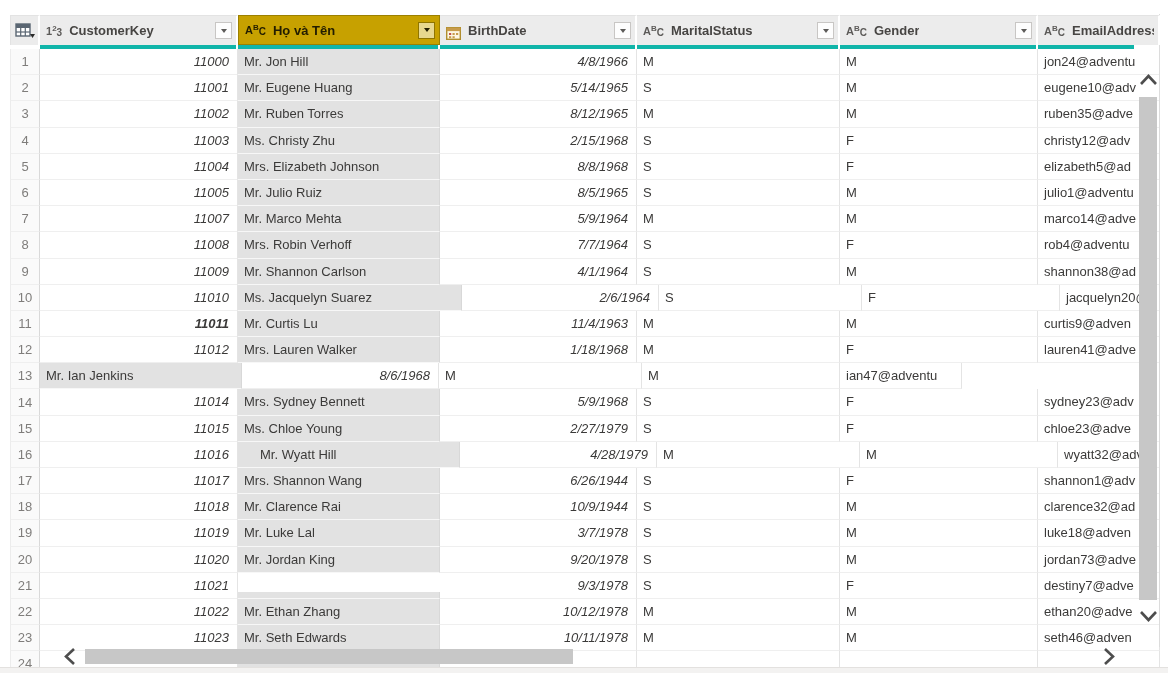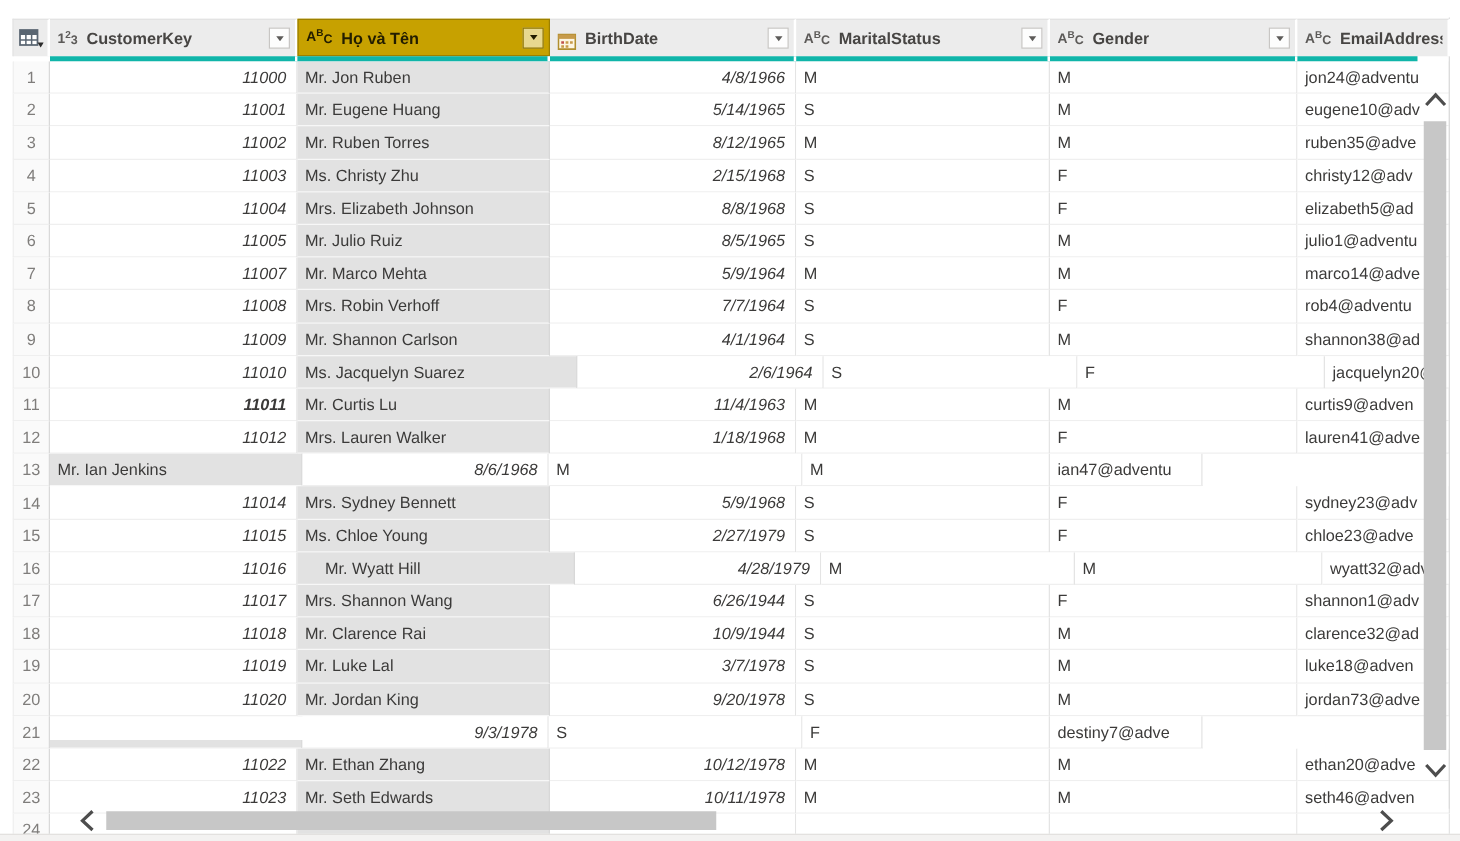--- a/index.html
+++ b/index.html
@@ -161,21 +161,21 @@
     <div class="tseg" style="width: 197px; background: rgb(16, 181, 169);"></div>
     <div class="tseg" style="width: 203px; background: rgb(16, 181, 169);"></div>
     <div class="tseg" style="width: 198px; background: rgb(16, 181, 169);"></div>
     <div class="tseg" style="width: 96px; background: rgb(16, 181, 169);"></div>
   </div>
 
 <div id="rows">
     <div class="row">
       <div class="gut">1</div>
       <div class="cell num" style="width: 198px;">11000</div>
-      <div class="cell selcol" style="width: 202px;">Mr. Jon Ruben</div>
+      <div class="cell selcol" style="width: 202px;">Mr. Jon Hill</div>
       <div class="cell num" style="width: 197px;">4/8/1966</div>
       <div class="cell" style="width: 203px;">M</div>
       <div class="cell" style="width: 198px;">M</div>
       <div class="cell" style="width: 122px;">jon24@adventu</div>
     </div>
     <div class="row">
       <div class="gut">2</div>
       <div class="cell num" style="width: 198px;">11001</div>
       <div class="cell selcol" style="width: 202px;">Mr. Eugene Huang</div>
       <div class="cell num" style="width: 197px;">5/14/1965</div>
@@ -339,20 +339,21 @@
       <div class="gut">20</div>
       <div class="cell num" style="width: 198px;">11020</div>
       <div class="cell selcol" style="width: 202px;">Mr. Jordan King</div>
       <div class="cell num" style="width: 197px;">9/20/1978</div>
       <div class="cell" style="width: 203px;">S</div>
       <div class="cell" style="width: 198px;">M</div>
       <div class="cell" style="width: 122px;">jordan73@adve</div>
     </div>
     <div class="row">
       <div class="gut">21</div>
+      <div class="cell num" style="width: 198px;">11021</div>
       <div class="cell selcol" style="width: 202px; margin-top: 19px;">Ms. Destiny Wilson</div>
       <div class="cell num" style="width: 197px;">9/3/1978</div>
       <div class="cell" style="width: 203px;">S</div>
       <div class="cell" style="width: 198px;">F</div>
       <div class="cell" style="width: 122px;">destiny7@adve</div>
     </div>
     <div class="row">
       <div class="gut">22</div>
       <div class="cell num" style="width: 198px;">11022</div>
       <div class="cell selcol" style="width: 202px;">Mr. Ethan Zhang</div>

